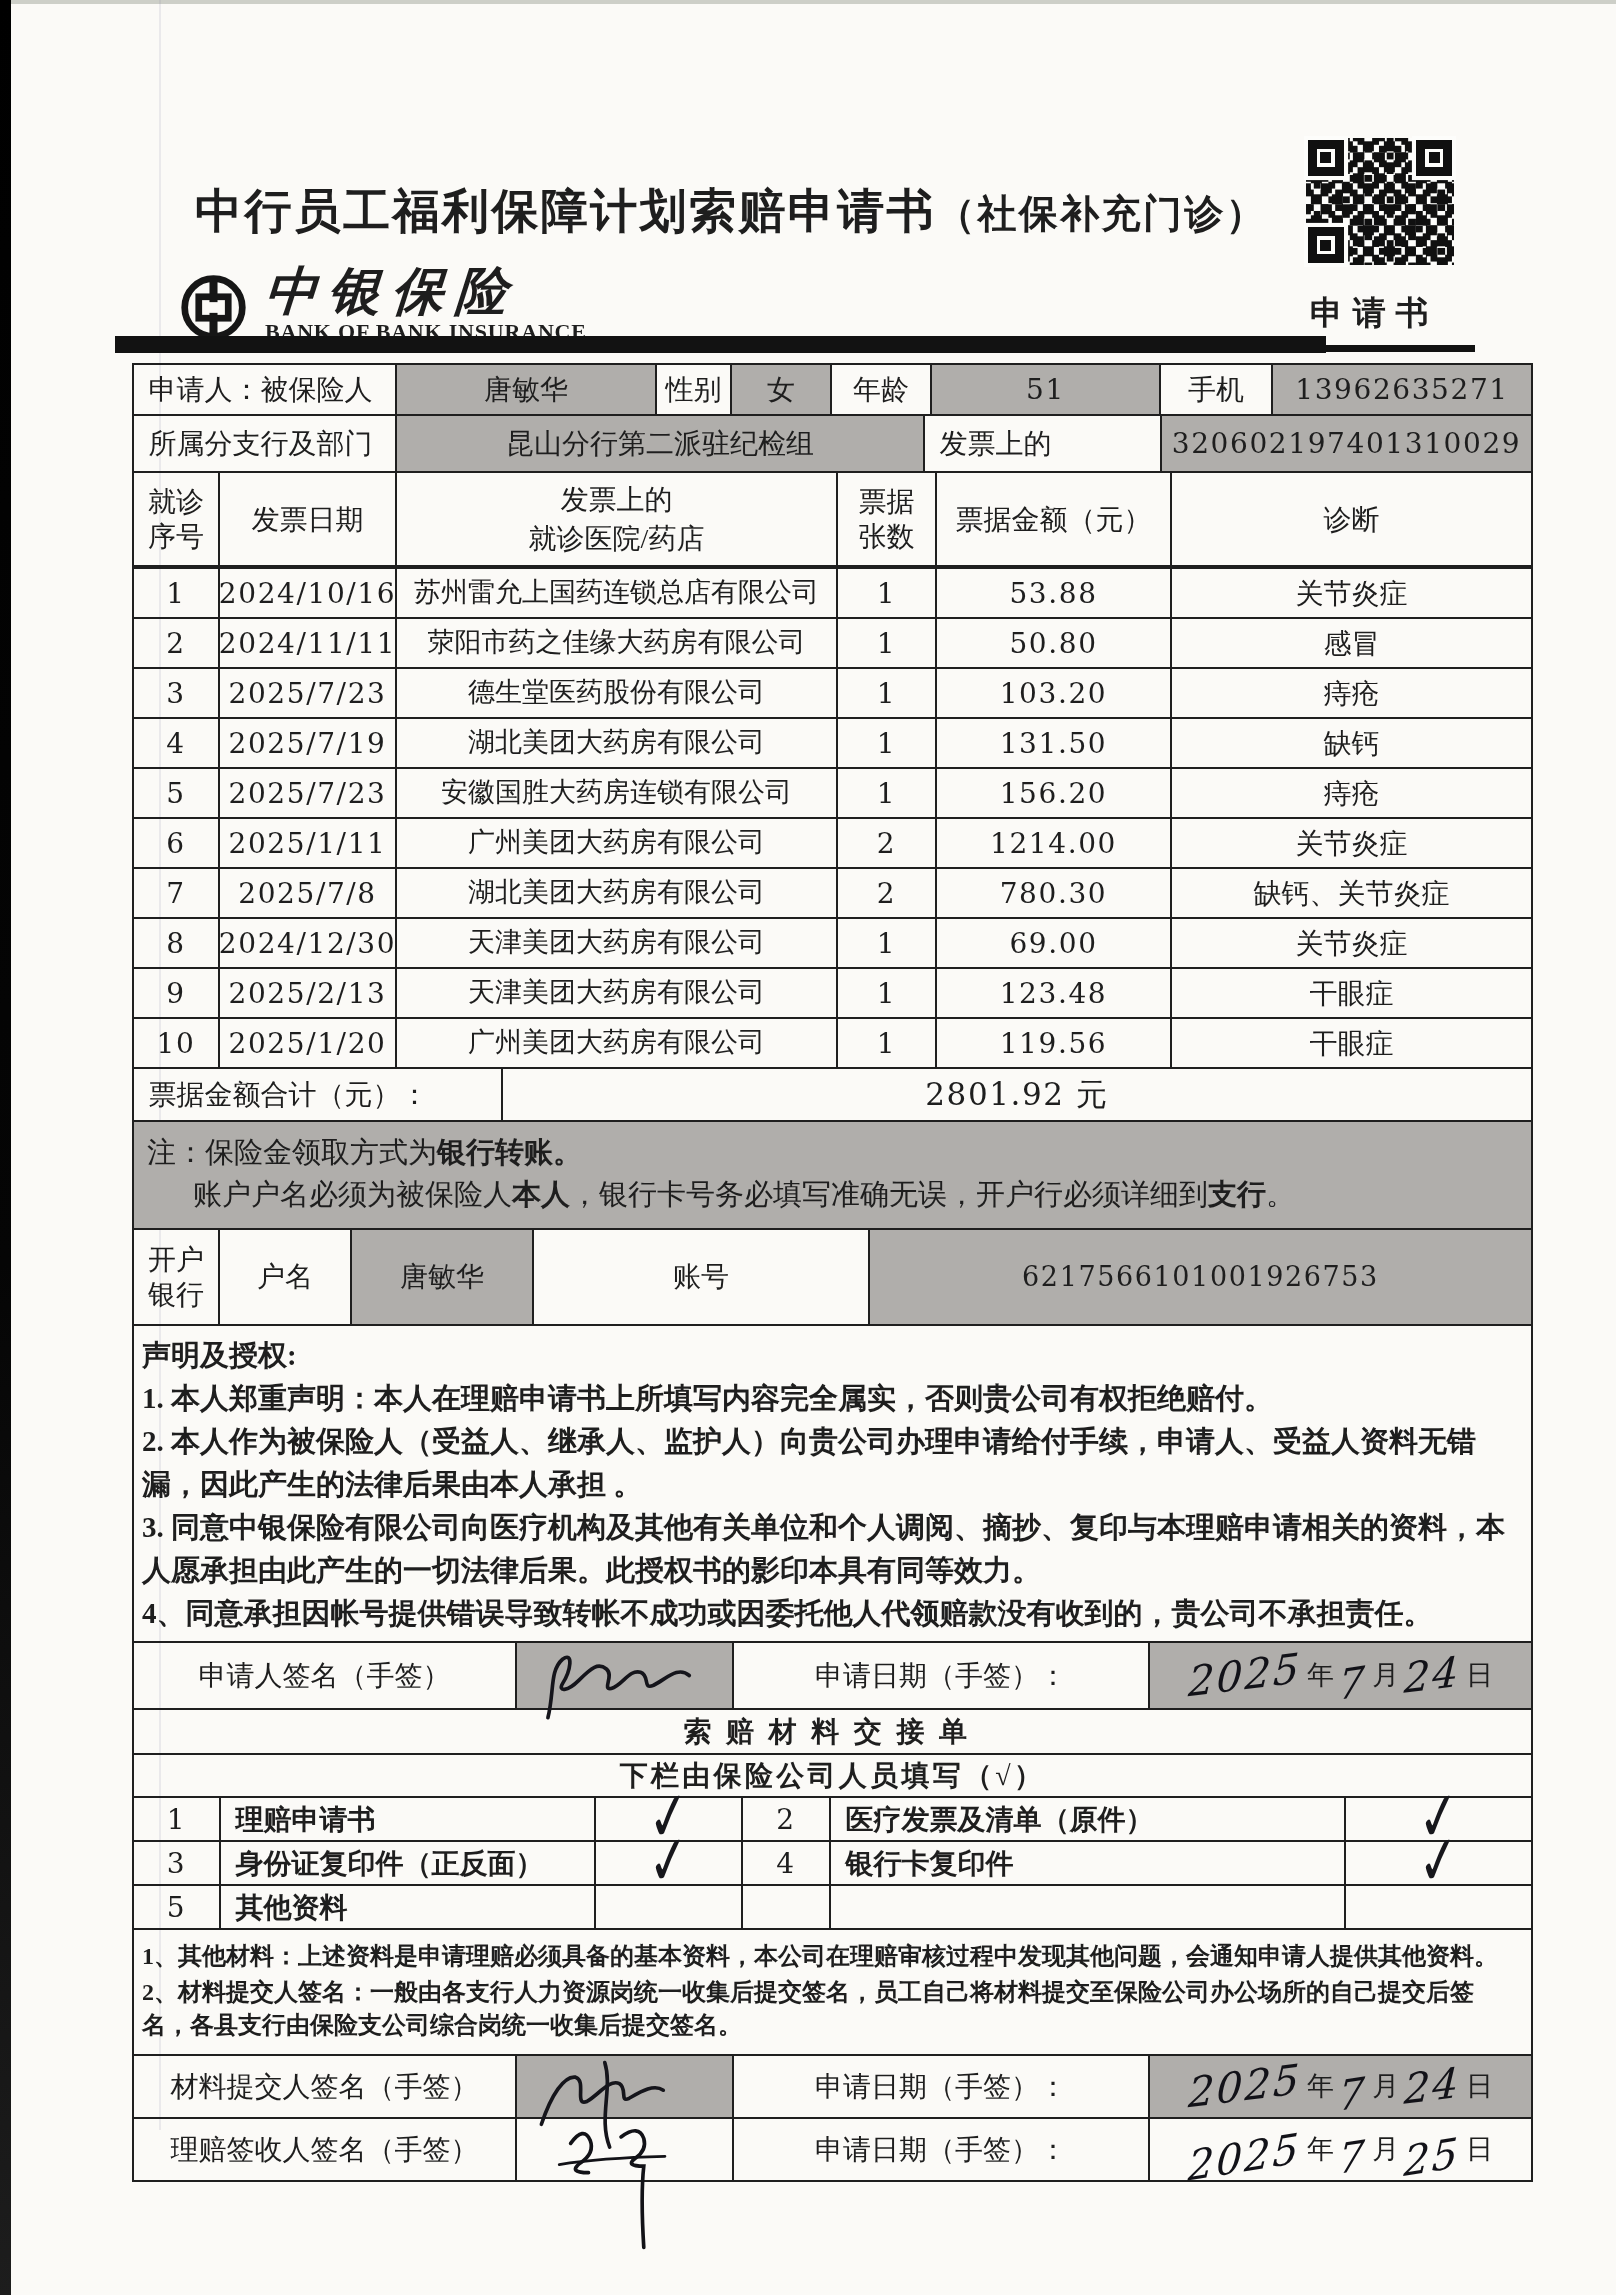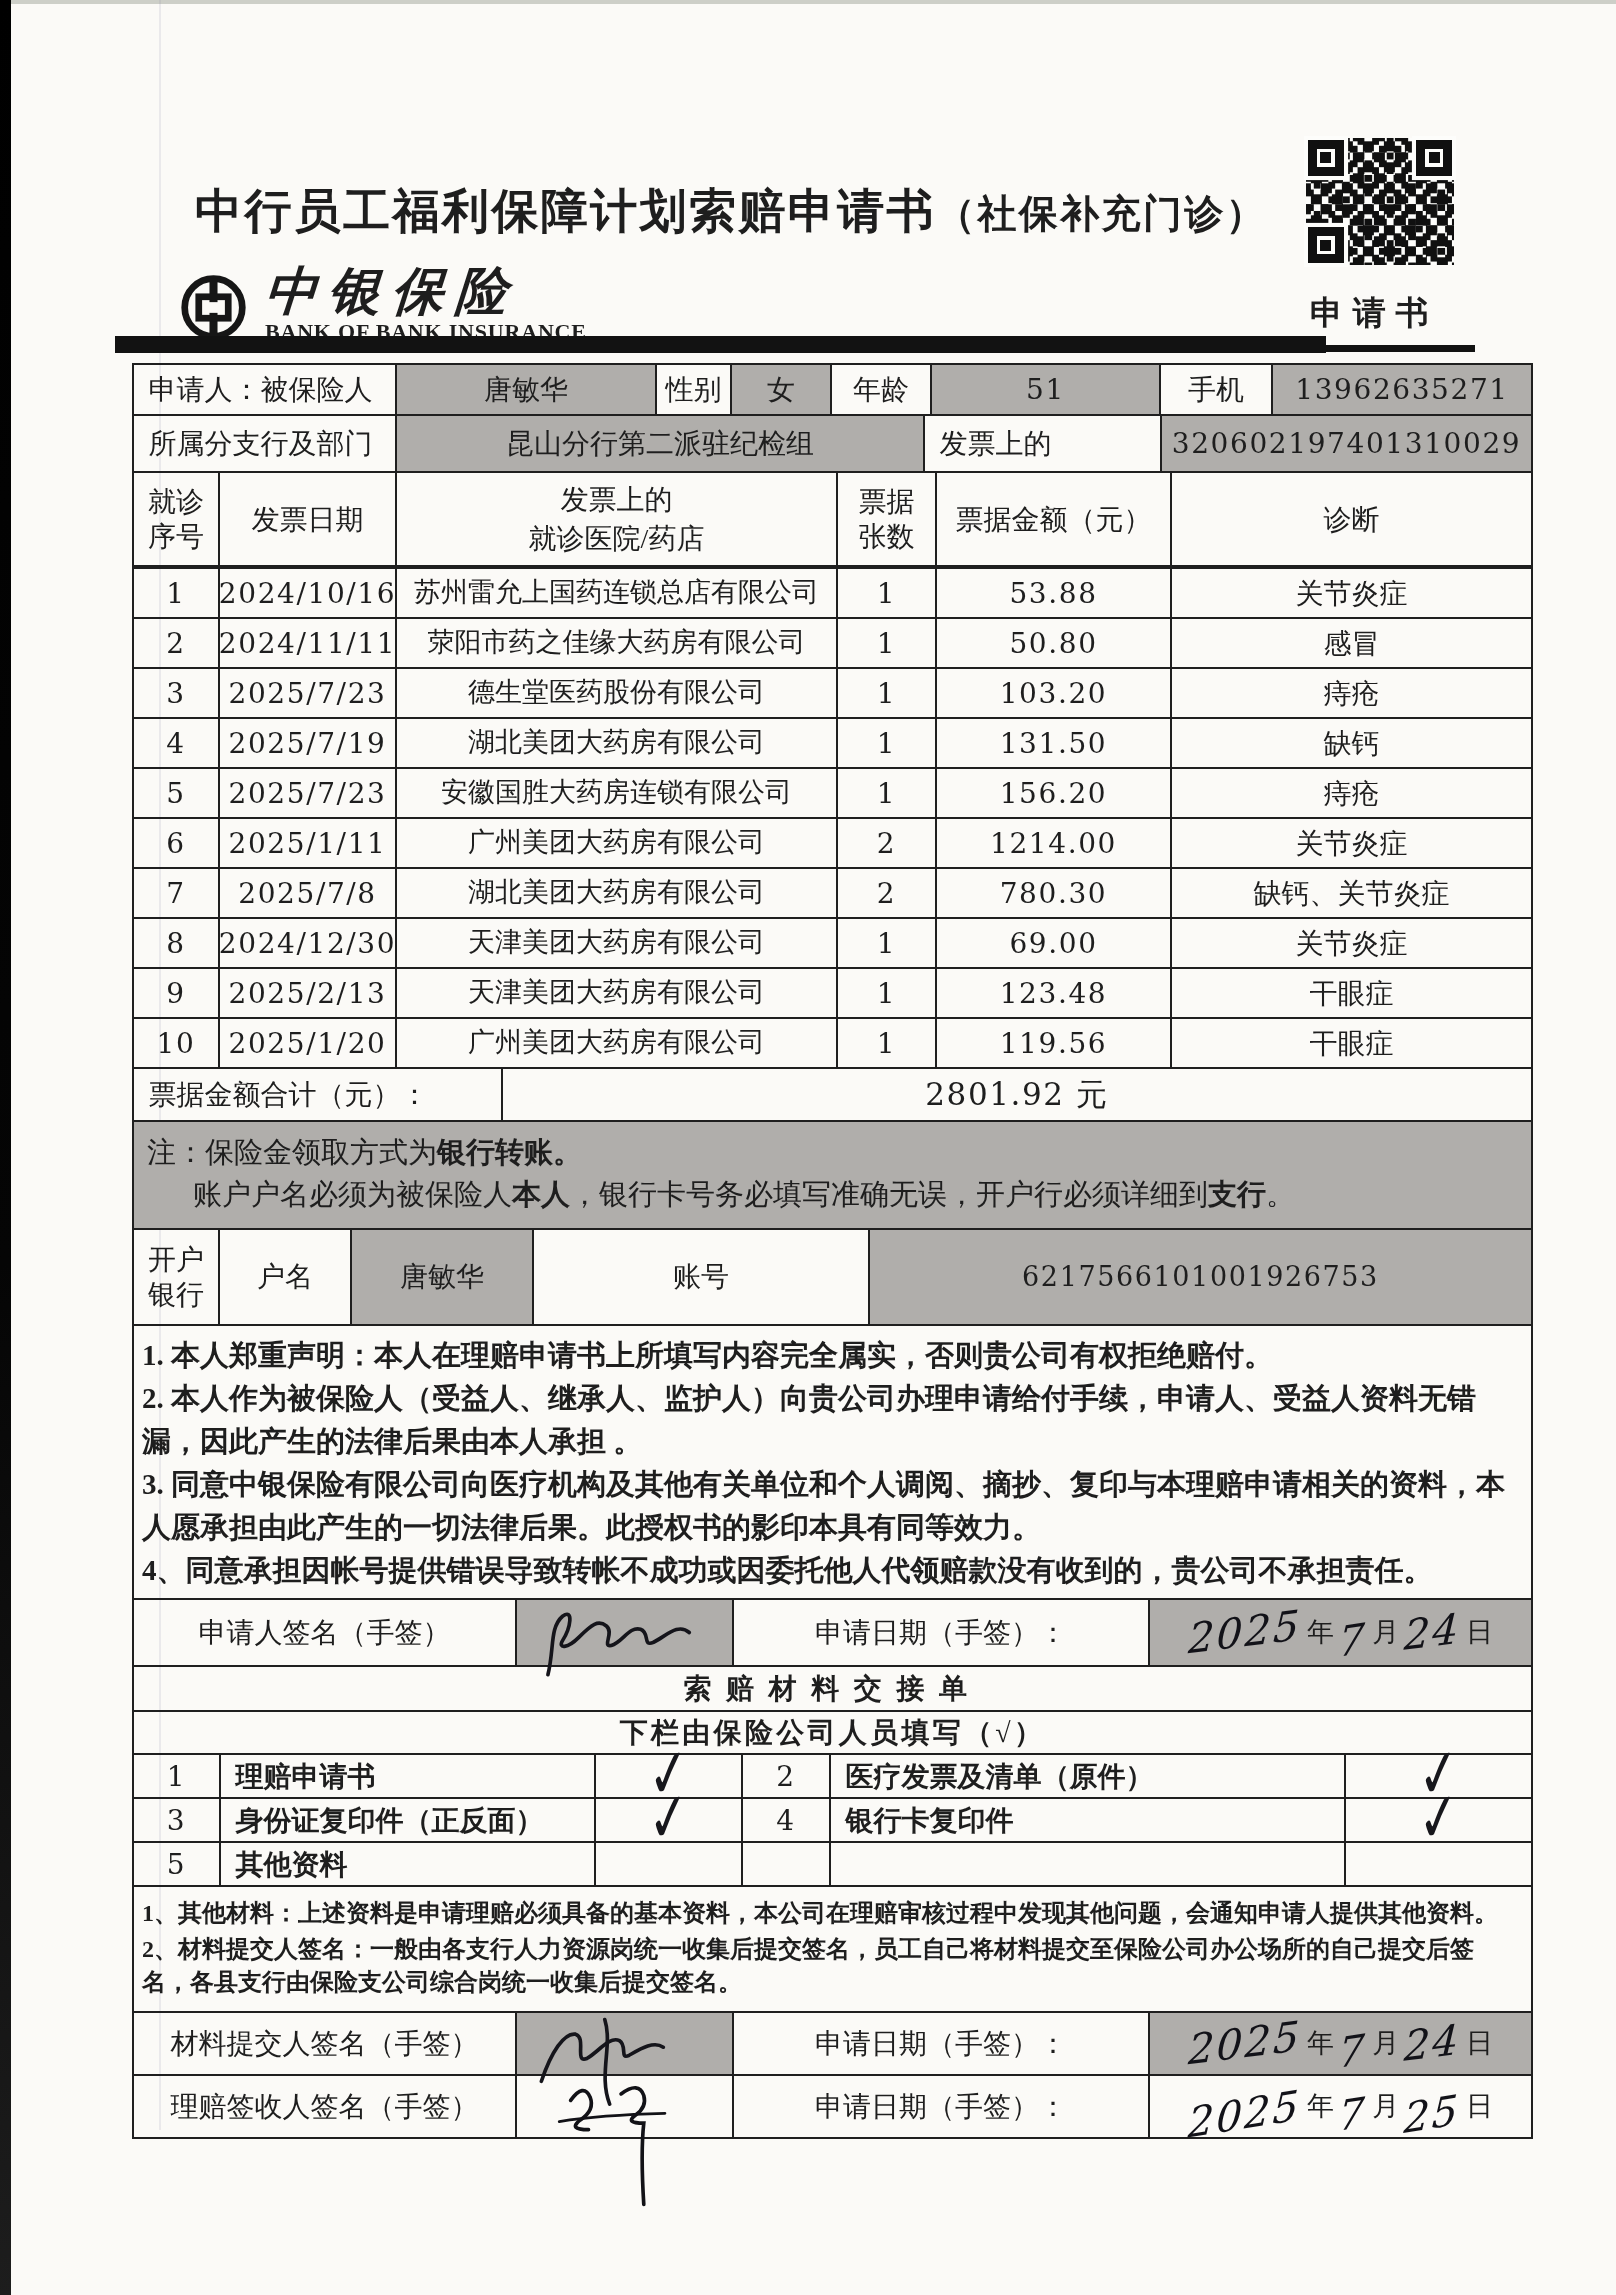--- a/index.html
+++ b/index.html
@@ -240,20 +240,21 @@
         <div>开户</div>
         <div>银行</div>
       </div>
       <div class="c" style="width:132px">户名</div>
       <div class="c gray" style="width:182px">唐敏华</div>
       <div class="c" style="width:336px">账号</div>
       <div class="c gray num" style="flex:1;font-size:27px">6217566101001926753</div>
     </div>
 
     <div class="decl">
+      <p class="b">声明及授权:</p>
       <p>1. 本人郑重声明：本人在理赔申请书上所填写内容完全属实，否则贵公司有权拒绝赔付。</p>
       <p>2. 本人作为被保险人（受益人、继承人、监护人）向贵公司办理申请给付手续，申请人、受益人资料无错漏，因此产生的法律后果由本人承担 。</p>
       <p>3. 同意中银保险有限公司向医疗机构及其他有关单位和个人调阅、摘抄、复印与本理赔申请相关的资料，本人愿承担由此产生的一切法律后果。此授权书的影印本具有同等效力。</p>
       <p>4、同意承担因帐号提供错误导致转帐不成功或因委托他人代领赔款没有收到的，贵公司不承担责任。</p>
     </div>
 
     <div class="r" style="height:65px">
       <div class="c" style="width:381px">申请人签名（手签）</div>
       <div class="c gray sig-cell" style="width:217px">
         <svg class="sigsvg" width="217" height="65" viewBox="0 0 267 80">

